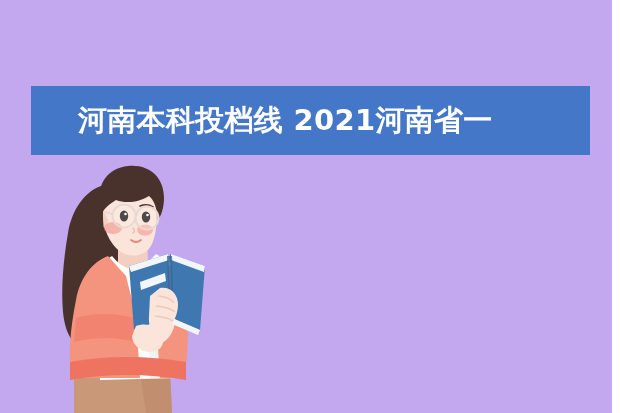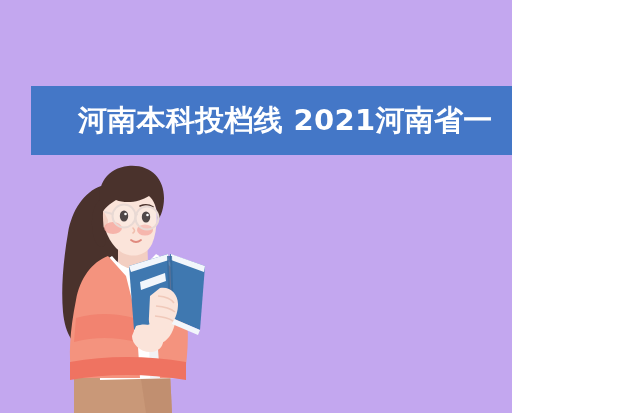--- a/index.html
+++ b/index.html
@@ -7,21 +7,21 @@
     padding: 0;
   }
   body {
     width: 620px;
     height: 413px;
     overflow: hidden;
     font-family: "Liberation Sans", "DejaVu Sans", sans-serif;
   }
   #page {
     position: relative;
-    width: 512px;
+    width: 612px;
     height: 413px;
     background: #c3a7ef;
     overflow: hidden;
   }
   
   #title-banner {
     position: absolute;
     left: 31px;
     top: 86px;
     width: 559px;

